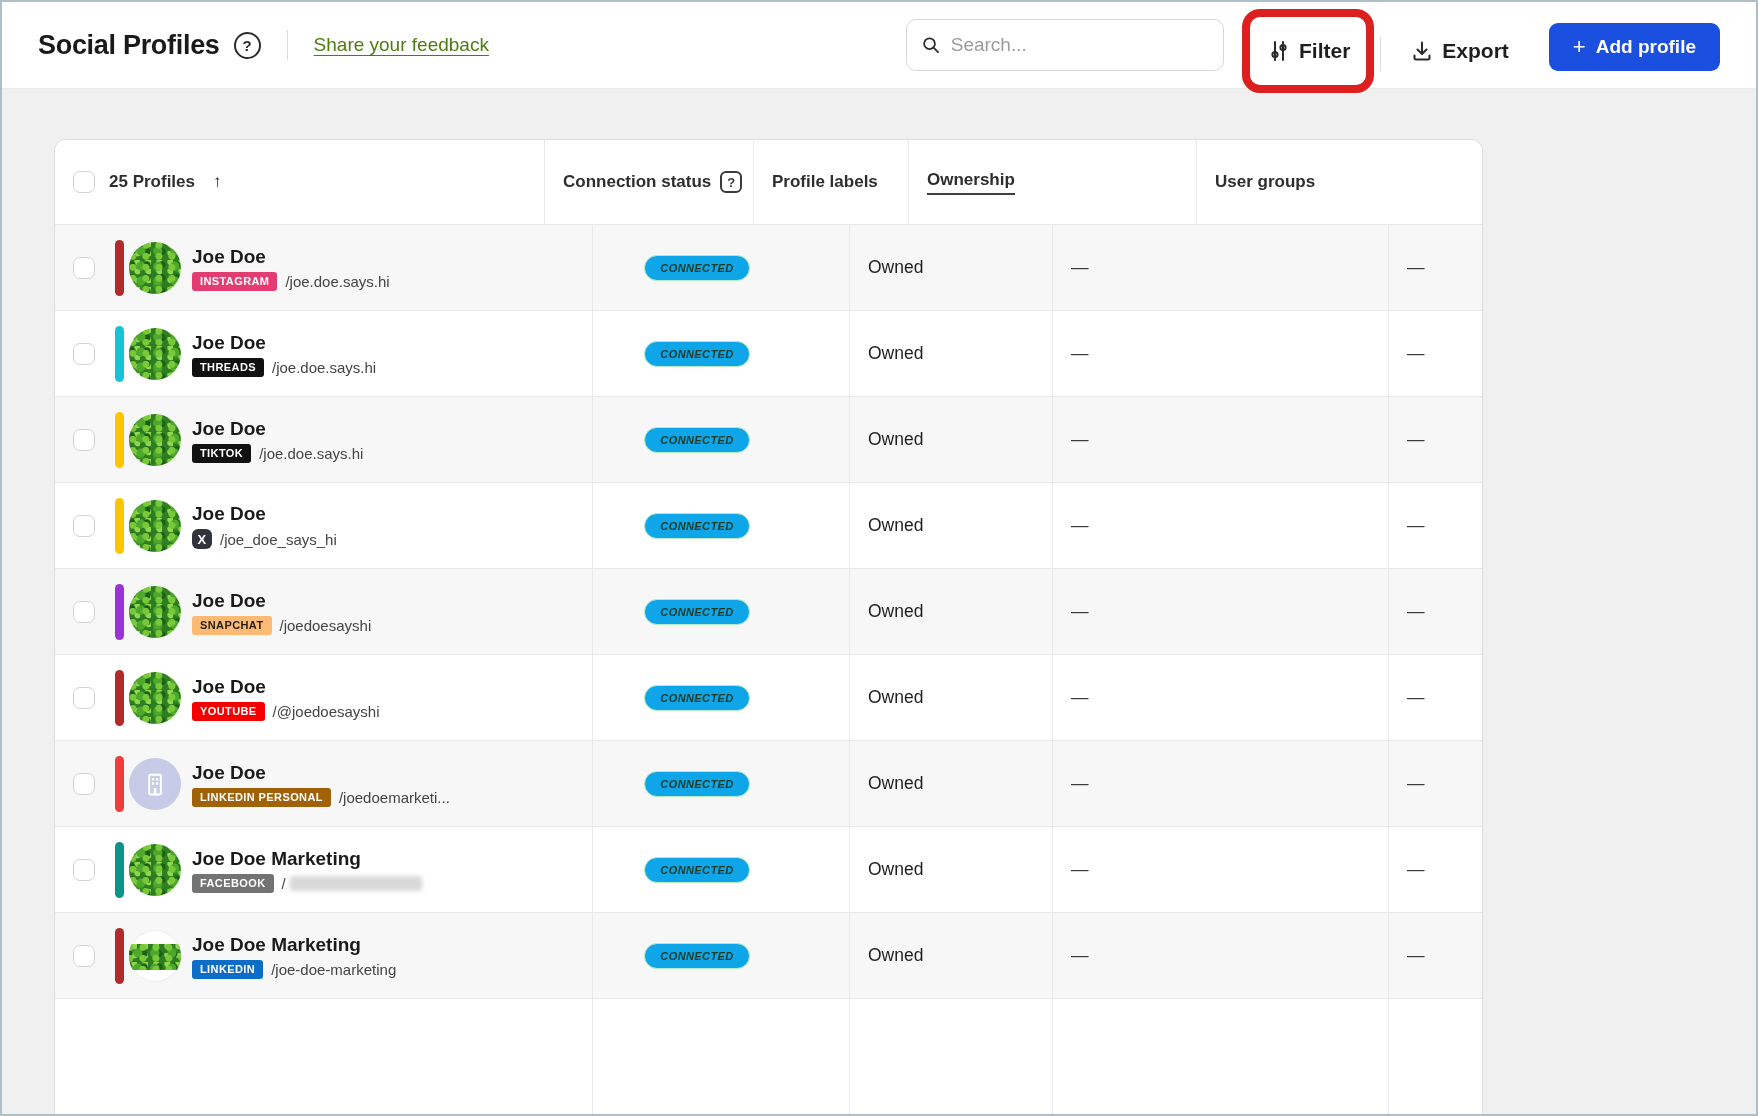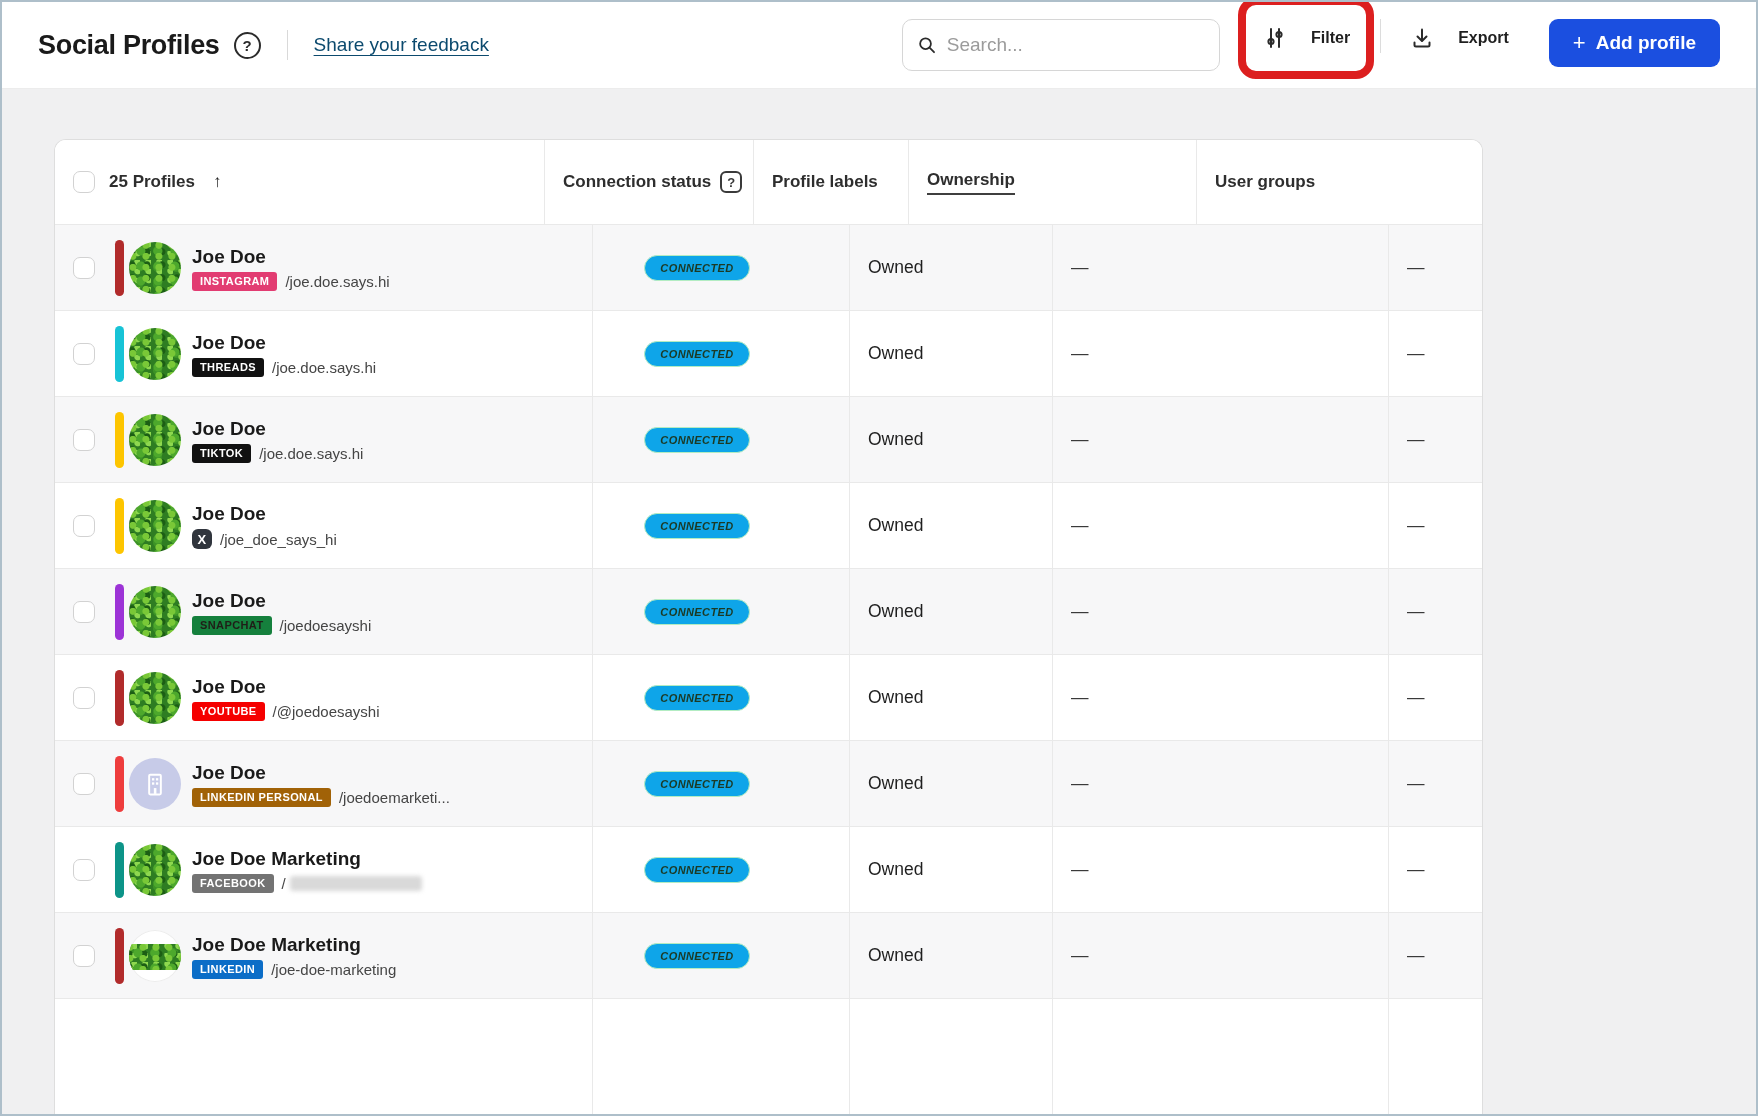--- a/index.html
+++ b/index.html
@@ -5,29 +5,29 @@
   * { margin:0; padding:0; box-sizing:border-box; }
   html,body { width:1758px; height:1116px; }
   body { font-family:"Liberation Sans", sans-serif; background:#eef0f1; overflow:hidden; }
   .viewport { width:1758px; height:1116px; border:2px solid #aebfca; overflow:hidden; background:#f0f0f1; position:relative; }
 
   
   .topbar { height:87px; background:#ffffff; display:flex; align-items:center; padding:0 36px; border-bottom:1px solid #ececec; }
   .page-title { font-size:27px; font-weight:700; color:#1a1a1a; letter-spacing:-0.3px; }
   .help-circle { width:27px; height:27px; border:2px solid #2b2b2b; border-radius:50%; display:inline-flex; align-items:center; justify-content:center; font-size:15px; font-weight:700; color:#2b2b2b; margin-left:14px; }
   .vdivider { width:1px; height:30px; background:#d9d9d9; margin:0 26px; }
-  .feedback-link { font-size:19px; color:#0c4a6e; text-decoration:underline; text-underline-offset:4px; cursor:pointer; }
-
-  .topbar-right { margin-left:auto; display:flex; align-items:flex-start; }
+  .feedback-link { font-size:19px; color:#4d7c0f; text-decoration:underline; text-underline-offset:4px; cursor:pointer; }
+
+  .topbar-right { margin-left:auto; display:flex; align-items:flex-end; }
   .search-box { width:318px; height:52px; border:1px solid #d6d6d6; border-radius:10px; background:#fff; display:flex; align-items:center; padding:0 14px; }
   .search-box input { border:none; outline:none; font-size:19px; color:#333; width:100%; margin-left:10px; font-family:"Liberation Sans", sans-serif; background:transparent; }
   .search-box input::placeholder { color:#9b9b9b; }
 
   .filter-wrap { position:relative; margin-left:34px; }
-  .btn-ghost { display:flex; align-items:center; gap:25px; background:transparent; border:none; font-size:16px; font-weight:700; color:#1f1f1f; cursor:pointer; font-family:"Liberation Sans", sans-serif; padding:8px 10px; }
+  .btn-ghost { display:flex; align-items:center; gap:9px; background:transparent; border:none; font-size:21px; font-weight:700; color:#1f1f1f; cursor:pointer; font-family:"Liberation Sans", sans-serif; padding:8px 10px; }
   .filter-ring { position:absolute; left:-16px; right:-14px; top:-22px; bottom:-22px; border:8px solid #dc1f1f; border-radius:18px; pointer-events:none; }
   .toolbar-divider { width:1px; height:34px; background:#dcdcdc; margin:0 20px; }
   .btn-primary { display:flex; align-items:center; gap:10px; background:#1b4fe0; color:#fff; font-size:19px; font-weight:700; border:none; border-radius:9px; padding:13px 24px; margin-left:30px; cursor:pointer; font-family:"Liberation Sans", sans-serif; }
   .plus-glyph { font-size:22px; font-weight:400; line-height:1; }
 
   
   .page { padding:50px 273px 0 52px; height:1027px; }
   .card { background:#fff; border:1px solid #dedede; border-bottom:none; border-radius:12px 12px 0 0; overflow:hidden; height:100%; }
 
   .thead, .trow { display:grid; grid-template-columns:489px 209px 155px 288px auto; }
@@ -237,21 +237,21 @@
       </div>
 
       <div class="trow alt">
         <div class="cell">
           <span class="checkbox"></span>
           <span class="bar" style="background: rgb(156, 51, 214);"></span>
           <span class="avatar leafy"></span>
           <div class="pinfo">
             <div class="pname">Joe Doe</div>
             <div class="pline2">
-              <span class="badge" style="background: #15803d; color: rgb(31, 30, 24);">SNAPCHAT</span>
+              <span class="badge" style="background: #fdba74; color: rgb(31, 30, 24);">SNAPCHAT</span>
               <span class="handle">/joedoesayshi</span>
             </div>
           </div>
         </div>
         <div class="cell cell-status">
             <span class="pill">CONNECTED</span>
           </div>
         <div class="cell cell-own">Owned</div>
         <div class="cell cell-dash">—</div>
         <div class="cell cell-dash">—</div>

